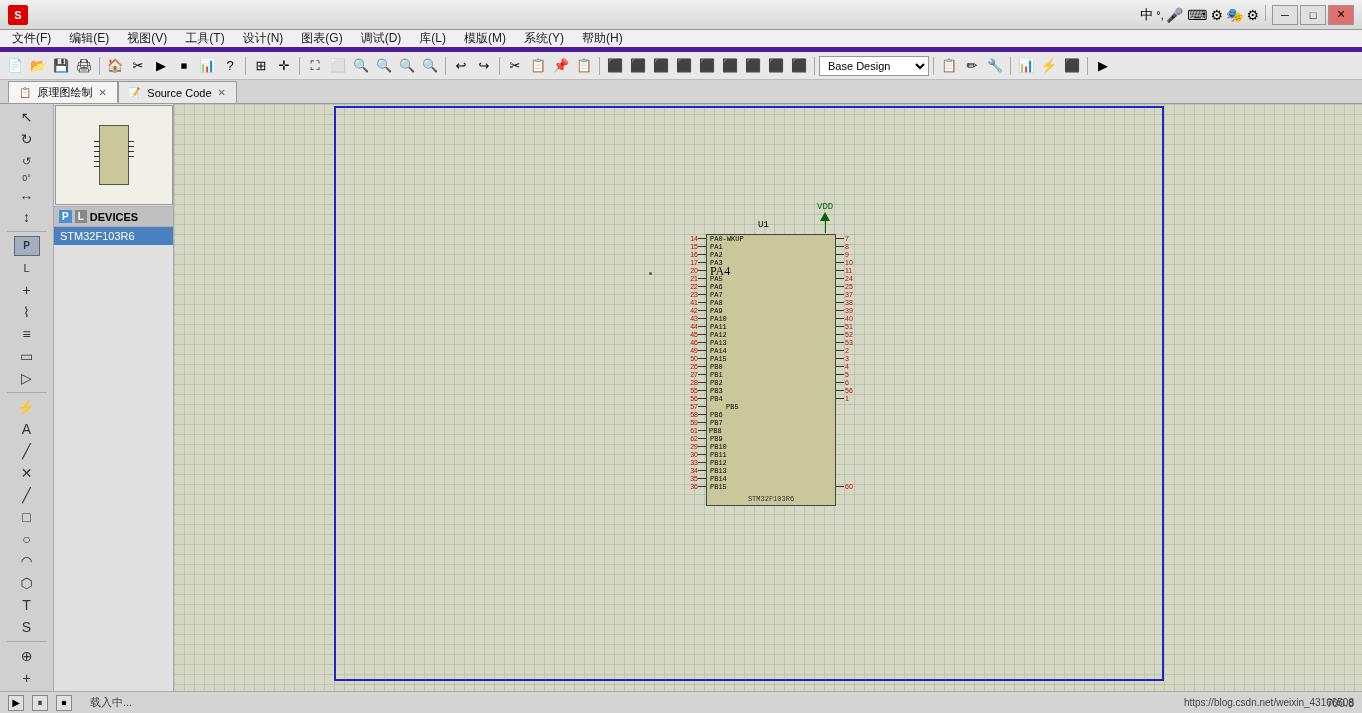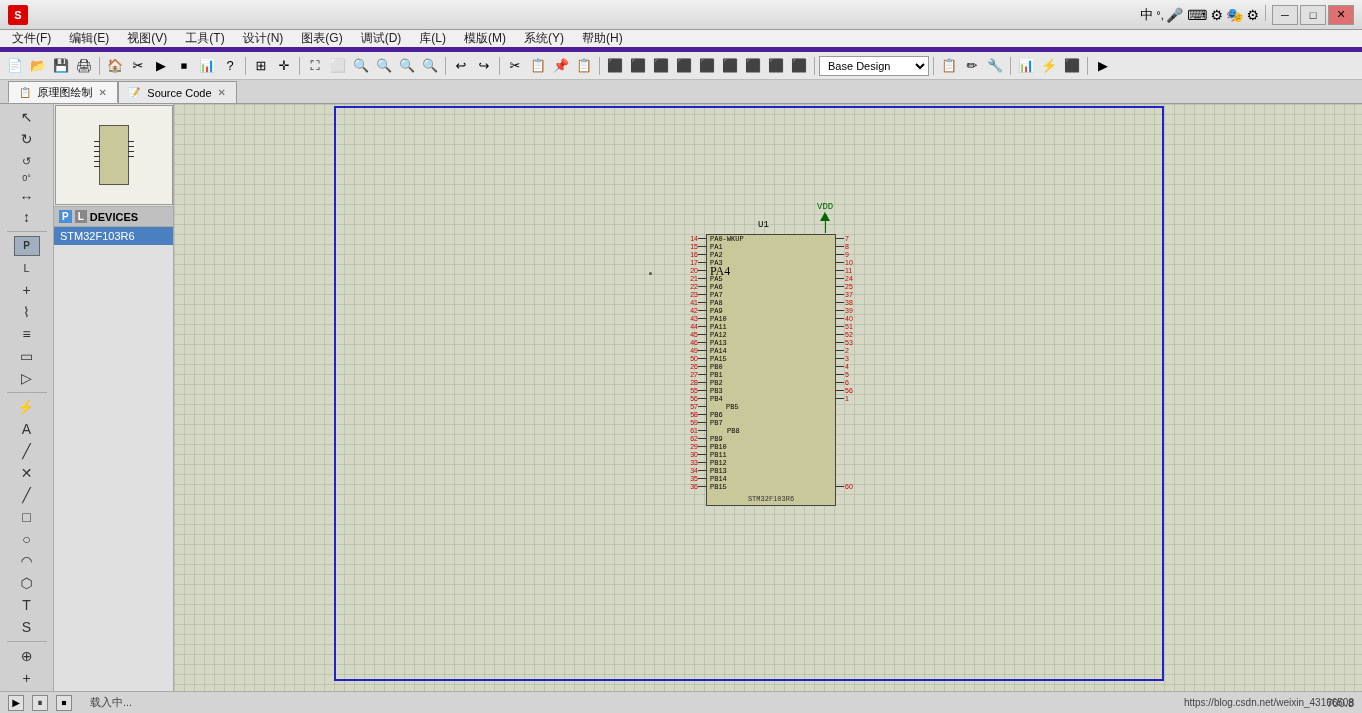--- a/index.html
+++ b/index.html
@@ -556,21 +556,21 @@
             <div style="font-size:7px;font-family:Liberation Mono, monospace;padding:1px 3px;height:8px;display:flex;align-items:center;">PA14</div>
             <div style="font-size:7px;font-family:'Courier New',monospace;padding:1px 3px;height:8px;display:flex;align-items:center;">PA15</div>
             <div style="font-size:7px;font-family:'Courier New',monospace;padding:1px 3px;height:8px;display:flex;align-items:center;">PB0</div>
             <div style="font-size:7px;font-family:'Courier New',monospace;padding:1px 3px;height:8px;display:flex;align-items:center;">PB1</div>
             <div style="font-size:7px;font-family:'Courier New',monospace;padding:1px 3px;height:8px;display:flex;align-items:center;">PB2</div>
             <div style="font-size:7px;font-family:'Courier New',monospace;padding:1px 3px;height:8px;display:flex;align-items:center;">PB3</div>
             <div style="font-size:7px;font-family:'Courier New',monospace;padding:1px 3px;height:8px;display:flex;align-items:center;">PB4</div>
             <div style="font-size:7px;font-family:'Courier New',monospace;padding:1px 19px;height:8px;display:flex;align-items:center;">PB5</div>
             <div style="font-size:7px;font-family:'Courier New',monospace;padding:1px 3px;height:8px;display:flex;align-items:center;">PB6</div>
             <div style="font-size:7px;font-family:'Courier New',monospace;padding:1px 3px;height:8px;display:flex;align-items:center;">PB7</div>
-            <div style="font-size:7px;font-family:'Courier New',monospace;padding:1px 20px;height:8px;display:flex;align-items:center;">PB8</div>
+            <div style="font-size:7px;font-family:'Courier New',monospace;padding:1px 2px;height:8px;display:flex;align-items:center;">PB8</div>
             <div style="font-size:7px;font-family:'Courier New',monospace;padding:1px 3px;height:8px;display:flex;align-items:center;">PB9</div>
             <div style="font-size:7px;font-family:'Courier New',monospace;padding:1px 3px;height:8px;display:flex;align-items:center;">PB10</div>
             <div style="font-size:7px;font-family:'Courier New',monospace;padding:1px 3px;height:8px;display:flex;align-items:center;">PB11</div>
             <div style="font-size:7px;font-family:'Courier New',monospace;padding:1px 3px;height:8px;display:flex;align-items:center;">PB12</div>
             <div style="font-size:7px;font-family:'Courier New',monospace;padding:1px 3px;height:8px;display:flex;align-items:center;">PB13</div>
             <div style="font-size:7px;font-family:'Courier New',monospace;padding:1px 3px;height:8px;display:flex;align-items:center;">PB14</div>
             <div style="font-size:7px;font-family:'Courier New',monospace;padding:1px 3px;height:8px;display:flex;align-items:center;">PB15</div>
           </div>
 
           <div style="position:absolute;bottom:2px;left:50%;transform:translateX(-50%);font-size:7px;font-family:'Courier New',monospace;color:#333;white-space:nowrap;">STM32F103R6</div>

